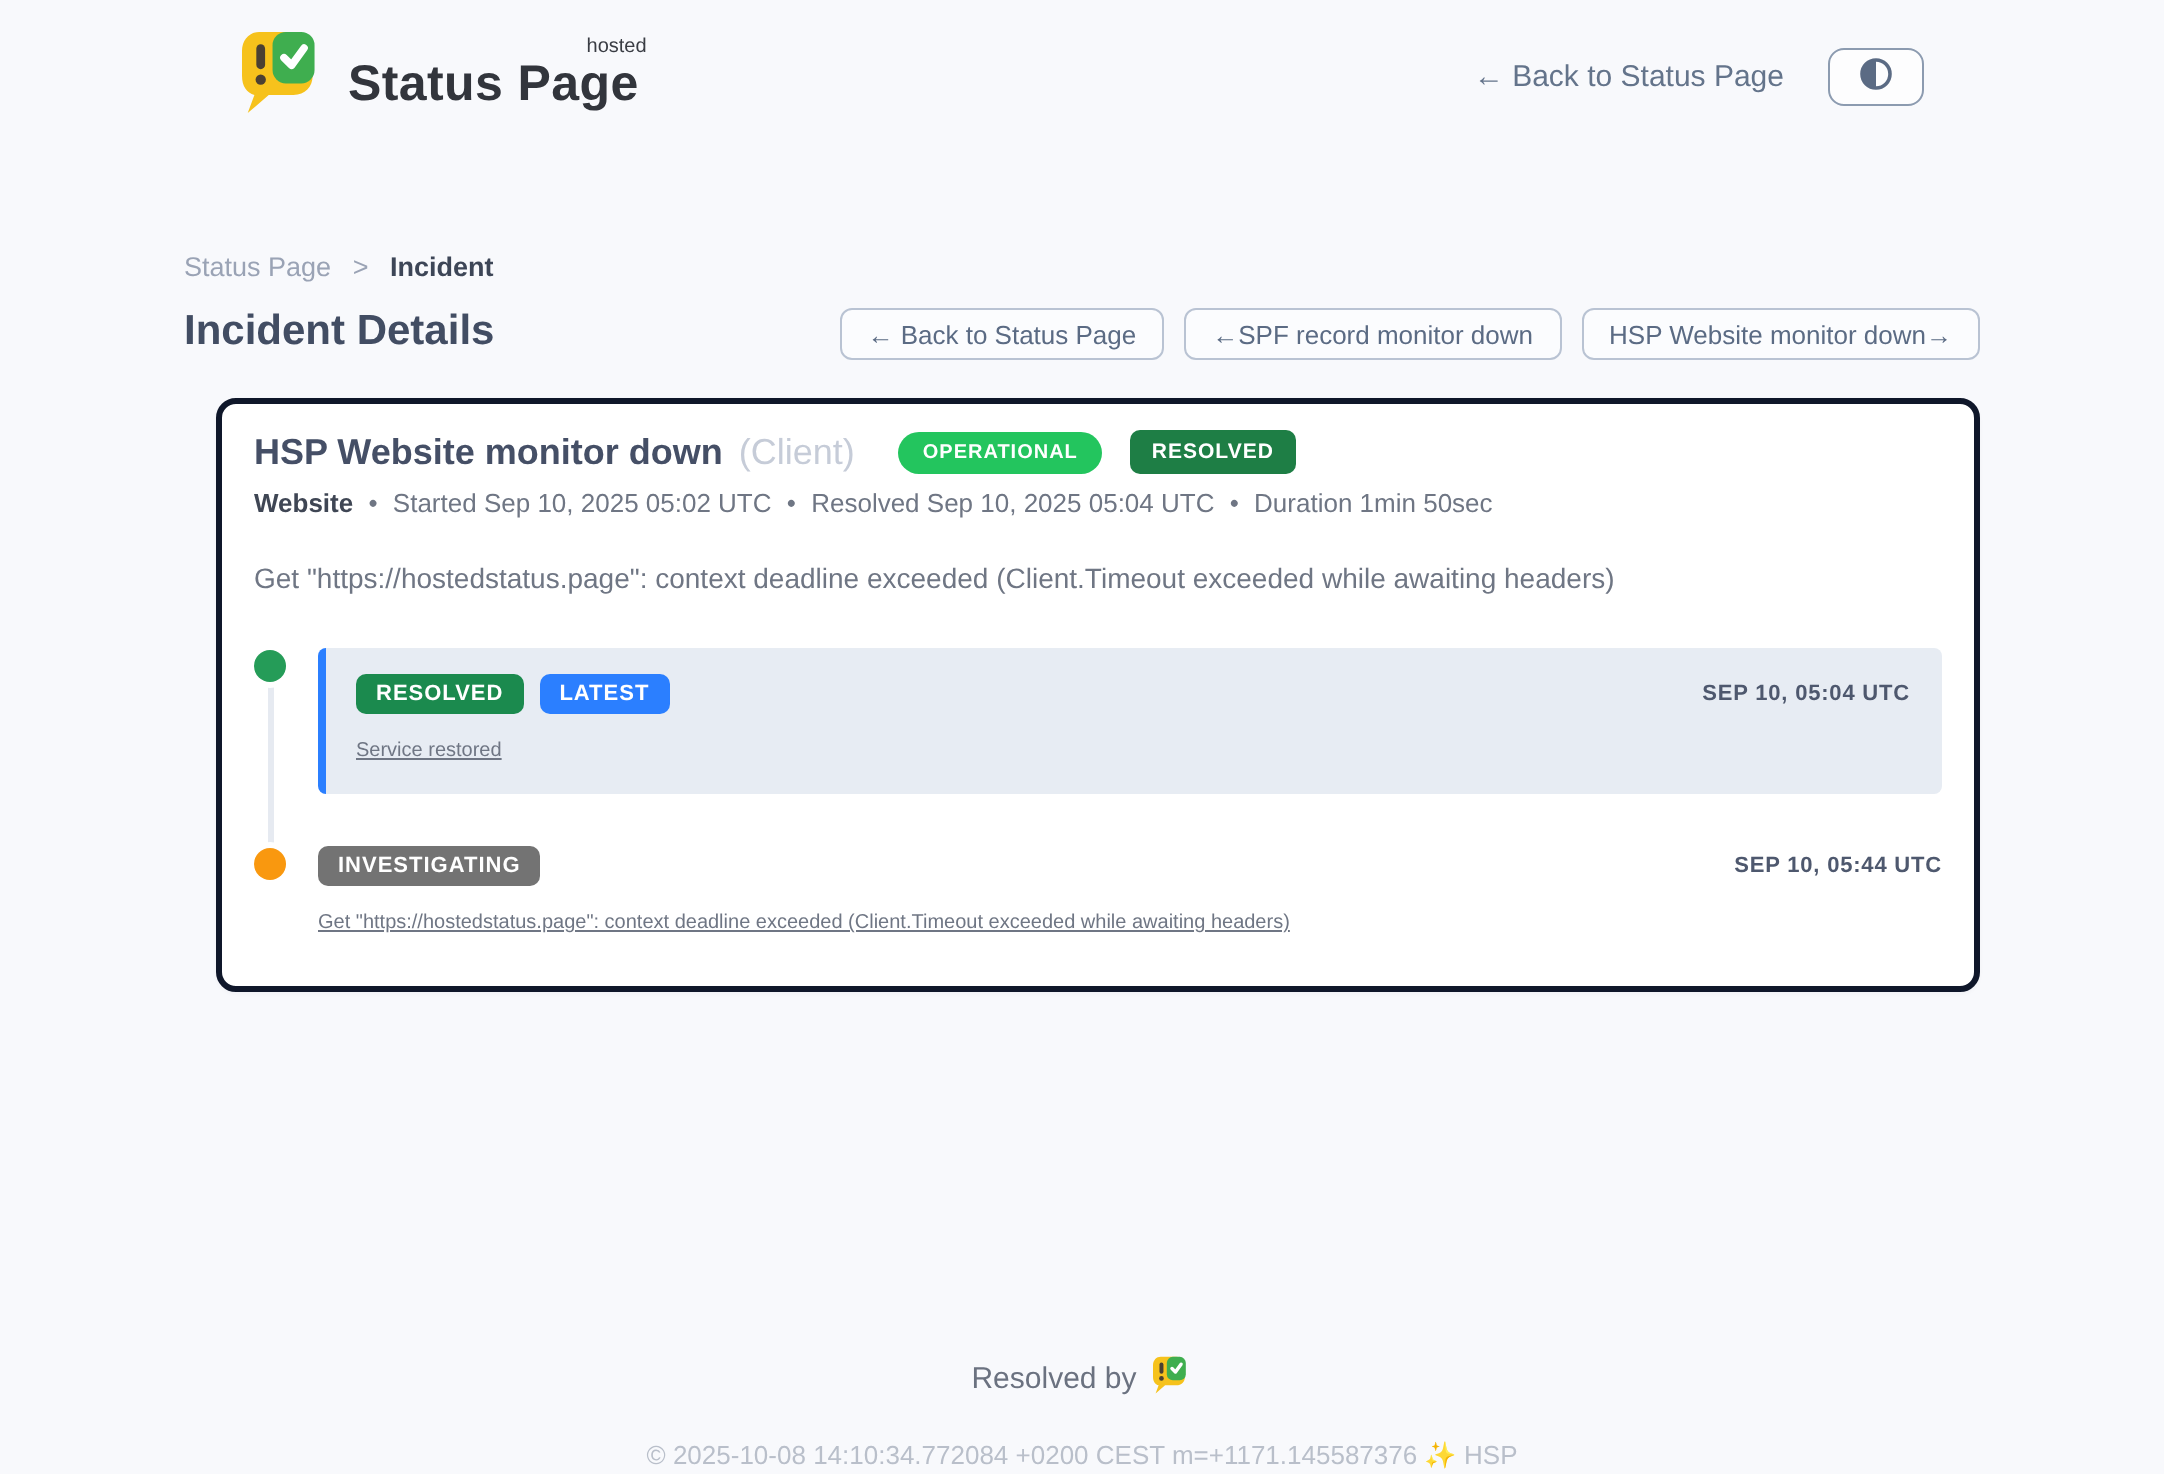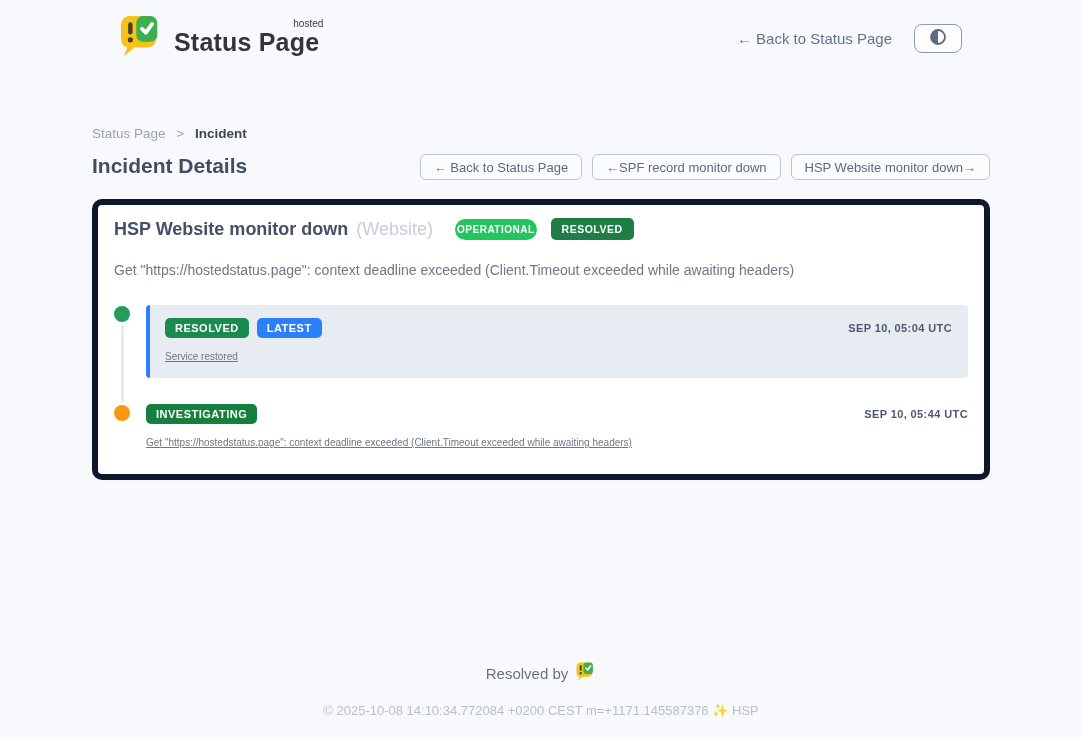--- a/index.html
+++ b/index.html
@@ -80,38 +80,39 @@
     height: 26px;
     line-height: 1.2;
     cursor: pointer;
     white-space: nowrap;
   }
 
   
   .card {
     margin-top: 19px;
     background: #ffffff;
-    border: 6px solid #0f172a;
+    border: 3px solid #0f172a;
     border-radius: 10px;
     padding: 13px 16px 26px 16px;
     box-shadow: 0 1px 2px rgba(30,40,60,0.03);
+    margin-left: 16px;
   }
   .card-title-row { display: flex; align-items: center; gap: 8px; }
   .incident-title { font-size: 18px; font-weight: 700; color: #454f66; }
   .incident-component { font-size: 18px; font-weight: 400; color: #c6ccd8; }
   .badge {
     color: #ffffff;
     font-weight: 700;
     text-transform: uppercase;
     letter-spacing: 0.5px;
     display: inline-block;
   }
   .badge-operational {
     font-size: 10px;
-    padding: 5px 2px;
+    padding: 5px 12px;
     border-radius: 999px;
     margin-left: 14px;
   }
   .badge-resolved-hdr {
     font-size: 10.5px;
     padding: 5px 11px;
     border-radius: 5px;
     margin-left: 6px;
   }
   .meta-row { margin-top: 7px; font-size: 13px; color: #6f7684; }
@@ -222,25 +223,34 @@
     <div class="nav-buttons">
       <button class="nav-btn">← Back to Status Page</button>
       <button class="nav-btn">←SPF record monitor down</button>
       <button class="nav-btn">HSP Website monitor down→</button>
     </div>
   </div>
 
   <div class="card">
     <div class="card-title-row">
       <span class="incident-title">HSP Website monitor down</span>
-      <span class="incident-component">(Website)</span>
+      <span class="incident-component">(Client)</span>
       <span class="badge badge-operational" style="background-color: rgb(35, 197, 94);">OPERATIONAL</span>
       <span class="badge badge-resolved-hdr" style="background-color: rgb(30, 126, 69);">RESOLVED</span>
     </div>
 
+    <div class="meta-row">
+      <span class="meta-strong">Website</span>
+      <span class="meta-bullet">•</span>
+      <span>Started Sep 10, 2025 05:02 UTC</span>
+      <span class="meta-bullet">•</span>
+      <span>Resolved Sep 10, 2025 05:04 UTC</span>
+      <span class="meta-bullet">•</span>
+      <span>Duration 1min 50sec</span>
+    </div>
 
     <div class="description">Get "https://hostedstatus.page": context deadline exceeded (Client.Timeout exceeded while awaiting headers)</div>
 
     <div class="timeline">
       <div class="timeline-line"></div>
 
       <div class="tl-item">
         <div class="tl-dot" style="background-color: rgb(37, 156, 88);"></div>
         <div class="tl-box">
           <div class="tl-head">
@@ -249,21 +259,21 @@
             <span class="tl-date">SEP 10, 05:04 UTC</span>
           </div>
           <div class="tl-msg">Service restored</div>
         </div>
       </div>
 
       <div class="tl-item">
         <div class="tl-dot" style="background-color: rgb(249, 152, 15);"></div>
         <div class="tl-plain">
           <div class="tl-head">
-            <span class="badge tl-badge" style="background-color: #15803d;">INVESTIGATING</span>
+            <span class="badge tl-badge" style="background-color: #737373;">INVESTIGATING</span>
             <span class="tl-date">SEP 10, 05:44 UTC</span>
           </div>
           <div class="tl-msg">Get "https://hostedstatus.page": context deadline exceeded (Client.Timeout exceeded while awaiting headers)</div>
         </div>
       </div>
     </div>
   </div>
 
   <div class="footer">
     <div class="powered-row">

